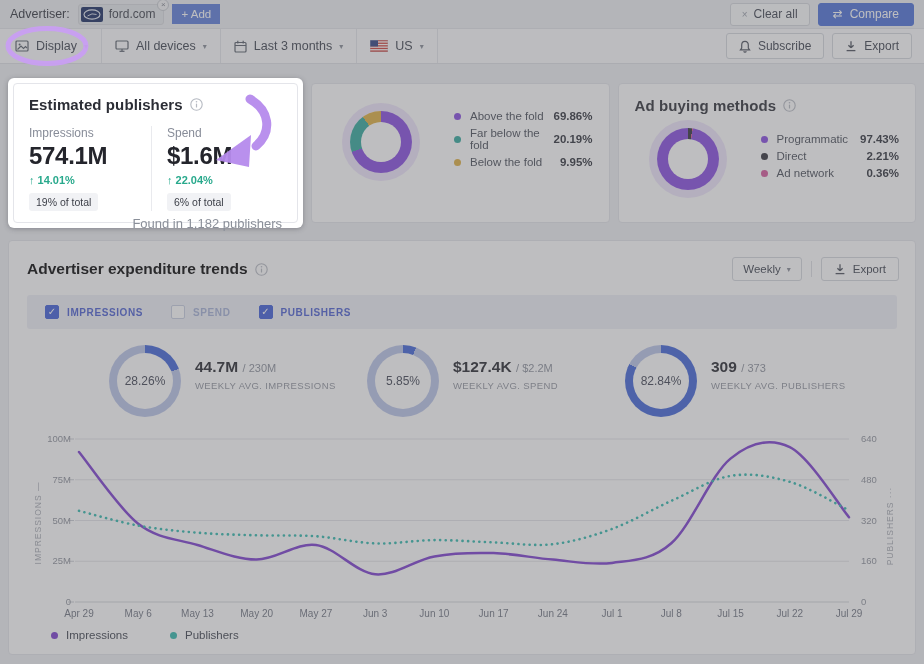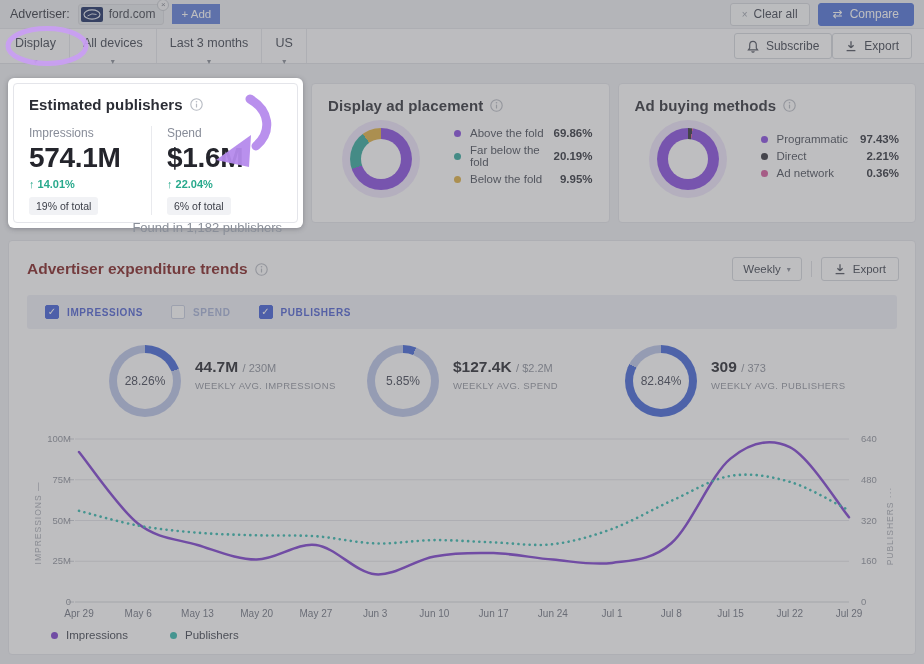--- a/index.html
+++ b/index.html
@@ -15,57 +15,57 @@
   .chip-name { font-size:12px; color:#3a3e48; }
   .chip-x { position:absolute; top:-6px; right:-6px; width:12px; height:12px; border-radius:50%; background:#f4f5f7; border:1px solid #c6c9cf; color:#80848d; font-size:8px; line-height:10px; text-align:center; cursor:pointer; }
   .add-btn { height:20px; padding:0 9px; background:#5b7bd9; color:#fff; border:none; border-radius:0; font-size:11.5px; font-family:inherit; cursor:pointer; }
   .top-right { margin-left:auto; display:flex; gap:8px; }
   .ghost-btn { display:flex; align-items:center; gap:6px; height:23px; padding:0 11px; background:#fafbfc; border:1px solid #d4d7dd; border-radius:3px; font-size:12px; color:#3c414d; font-family:inherit; cursor:pointer; }
   .ghost-btn .mini-x { color:#9aa0aa; font-size:10px; }
   .primary-btn { display:flex; align-items:center; gap:7px; height:23px; padding:0 14px; background:#4a6fd8; border:1px solid #4a6fd8; border-radius:3px; font-size:12px; color:#fff; font-family:inherit; cursor:pointer; }
 
   
   .filterbar { height:36px; background:#fbfcfd; border-top:1px solid #e2e4e9; border-bottom:1px solid #dfe1e6; display:flex; align-items:stretch; }
-  .fseg { display:flex; align-items:center; gap:7px; padding:0 13px; border-right:1px solid #e4e6ea; font-size:12.5px; color:#3c414d; cursor:pointer;flex-direction:column; }
+  .fseg { display:flex; align-items:center; gap:7px; padding:0 13px; border-right:1px solid #e4e6ea; font-size:12.5px; color:#3c414d; cursor:pointer; }
   .fseg:first-child { padding-left:15px; }
   .caret { font-size:8px; color:#868b95; }
-  .fb-right { margin-left:auto; display:flex; align-items:center; gap:0; padding-right:12px; }
+  .fb-right { margin-left:auto; display:flex; align-items:center; gap:8px; padding-right:12px; }
   .fb-btn { display:flex; align-items:center; gap:7px; height:26px; padding:0 12px; background:#fff; border:1px solid #d4d7dd; border-radius:3px; font-size:12px; color:#3c414d; font-family:inherit; cursor:pointer; }
 
   
   .content { padding:14px 8px 0; }
   .cards-row { display:flex; gap:8px; }
   .card { background:#fff; border:1px solid #e3e5ea; border-radius:4px; }
   .hl-wrap { position:relative; z-index:60; flex:0 0 295px; background:#fff; border-radius:6px; padding:5px; height:150px; box-shadow:0 1px 5px rgba(50,50,60,.35); }
   .exp-card { height:100%; padding:12px 15px 8px; }
   .card-title-row { display:flex; align-items:center; gap:7px; }
   .card-title { font-size:15px; font-weight:700; color:#2b2d35; letter-spacing:.1px; }
   .exp-cols { display:flex; margin-top:13px; }
   .exp-col { width:122px; }
   .exp-col.right { width:auto; border-left:1px solid #e9eaee; padding-left:15px; }
   .metric-label { font-size:12px; color:#878c98; }
-  .metric-value { font-size:28px; font-weight:700; color:#24252c; margin-top:2px; letter-spacing:-.3px; }
+  .metric-value { font-size:24px; font-weight:700; color:#24252c; margin-top:2px; letter-spacing:-.3px; }
   .metric-change { font-size:11px; font-weight:700; color:#28a98c; margin-top:4px; }
   .metric-share { display:inline-block; margin-top:7px; background:#f1f2f5; border-radius:3px; padding:3px 7px; font-size:10.5px; color:#3c3f48; }
   .exp-foot { text-align:right; font-size:13px; color:#8a8f99; margin-top:5px; }
 
   .sm-card { flex:1; margin-top:5px; height:140px; padding:13px 16px; }
   .sm-body { display:flex; align-items:center; margin-top:8px; }
   .donut { position:relative; width:62px; height:62px; border-radius:50%; margin:6px 0 0 22px; box-shadow:0 0 0 8px rgba(134,73,225,.14); }
   .donut::before { content:""; position:absolute; inset:11px; background:#fff; border-radius:50%; }
   .dlegend { margin-left:42px; flex:1; }
   .lrow { display:flex; align-items:center; margin:5px 0; }
   .ldot { width:7px; height:7px; border-radius:50%; margin-right:9px; flex:0 0 auto; }
   .llabel { font-size:11.5px; color:#474c57; flex:1; }
   .lval { font-size:11.5px; font-weight:700; color:#2c2f38; }
 
   
   .panel { position:relative; margin-top:12px; width:908px; height:415px; background:#fff; border:1px solid #e3e5ea; border-radius:4px; }
   .panel-head { display:flex; align-items:center; padding:16px 16px 0 18px; }
-  .panel-title { font-size:15.5px; font-weight:700; color:#7f1d1d; }
+  .panel-title { font-size:15.5px; font-weight:700; color:#000000; }
   .panel-head .card-title-row { gap:7px; }
   .ph-right { margin-left:auto; display:flex; align-items:center; }
   .wk-btn { display:flex; align-items:center; gap:6px; height:24px; padding:8px 10px; background:#fff; border:1px solid #d4d7dd; border-radius:3px; font-size:11.5px; color:#3c414d; font-family:inherit; cursor:pointer; }
   .ph-sep { width:1px; height:16px; background:#dcdee3; margin:0 9px; }
   .sm-exp { height:24px; font-size:11.5px; }
 
   .cbx-strip { margin:14px 18px 0; height:34px; background:#eef0f7; border-radius:3px; display:flex; align-items:center; padding-left:18px; gap:28px; }
   .cbx-item { display:flex; align-items:center; gap:8px; cursor:pointer; }
   .cbx { width:14px; height:14px; border-radius:2px; background:#fff; border:1px solid #c6cde0; color:transparent; font-size:10px; line-height:12px; text-align:center; }
   .cbx-item.on .cbx { background:#3d5cd7; border-color:#3d5cd7; color:#fff; }
@@ -212,28 +212,20 @@
               <div class="metric-value">$1.6M</div>
               <div class="metric-change">↑ 22.04%</div>
               <div><span class="metric-share">6% of total</span></div>
             </div>
           </div>
           <div class="exp-foot">Found in 1,182 publishers</div>
         </div>
       </div>
 
       <div class="card sm-card">
-        <div class="card-title-row">
-          <span class="card-title">Display ad placement</span>
-          <svg class="ic" width="13" height="13" viewBox="0 0 13 13">
-              <circle cx="6.5" cy="6.5" r="5.7" fill="none" stroke="#b6bac2" stroke-width="1.1"></circle>
-              <rect x="5.9" y="5.5" width="1.2" height="4" rx="0.6" fill="#b6bac2"></rect>
-              <circle cx="6.5" cy="3.8" r="0.8" fill="#b6bac2"></circle>
-            </svg>
-        </div>
         <div class="sm-body">
           <div class="donut" style="background: conic-gradient(rgb(134, 73, 225) 0%, rgb(134, 73, 225) 69.86%, rgb(47, 168, 156) 69.86%, rgb(47, 168, 156) 90.05%, rgb(223, 174, 62) 90.05%, rgb(223, 174, 62) 100%);"></div>
           <div class="dlegend">
             <div class="lrow">
                 <span class="ldot" style="background: rgb(134, 73, 225);"></span>
                 <span class="llabel">Above the fold</span>
                 <span class="lval">69.86%</span>
               </div>
             <div class="lrow">
                 <span class="ldot" style="background: rgb(47, 168, 156);"></span>

